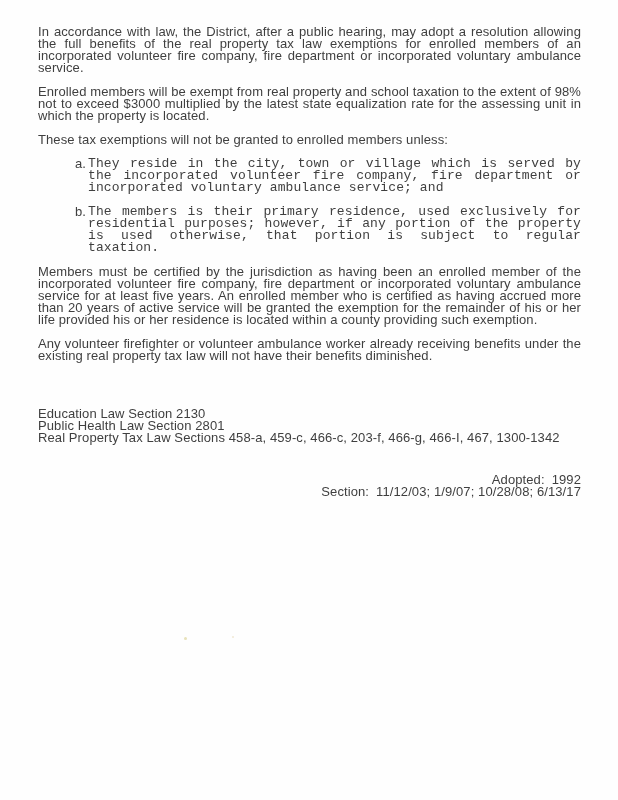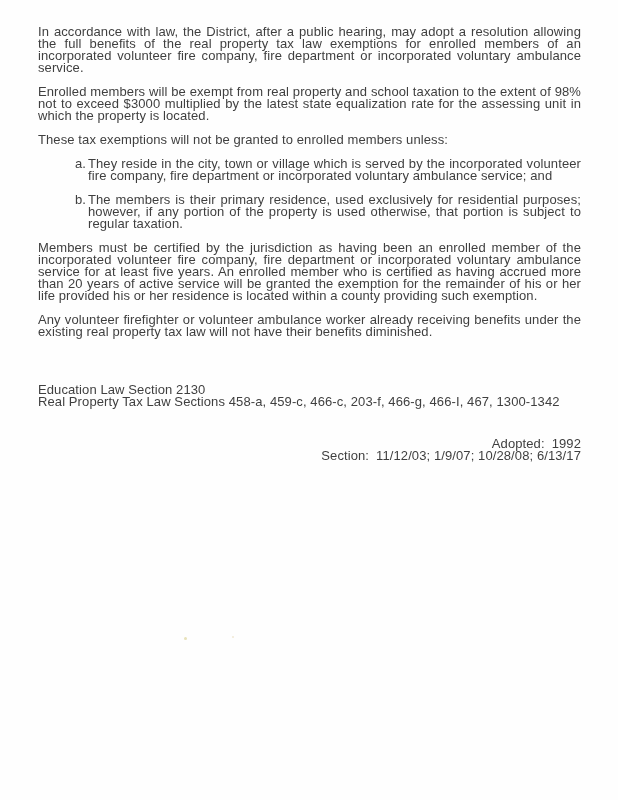--- a/index.html
+++ b/index.html
@@ -40,20 +40,21 @@
   .list-item:last-child {
     margin-bottom: 0;
   }
   .marker {
     flex: 0 0 13px;
     text-align: left;
   }
   .list-text {
     flex: 1;
     text-align: justify;
+    font-family: Liberation Mono, monospace;
   }
   .citations {
     margin-top: 46px;
     margin-bottom: 12px;
     text-align: left;
   }
   .history {
     margin-top: 30px;
     text-align: right;
   }
@@ -92,20 +93,21 @@
         <div class="list-text">The members is their primary residence, used exclusively for residential purposes; however, if any portion of the property is used otherwise, that portion is subject to regular taxation.</div>
       </div>
     </div>
 
     <p>Members must be certified by the jurisdiction as having been an enrolled member of the incorporated volunteer fire company, fire department or incorporated voluntary ambulance service for at least five years. An enrolled member who is certified as having accrued more than 20 years of active service will be granted the exemption for the remainder of his or her life provided his or her residence is located within a county providing such exemption.</p>
 
     <p>Any volunteer firefighter or volunteer ambulance worker already receiving benefits under the existing real property tax law will not have their benefits diminished.</p>
 
     <div class="citations">
       <div>Education Law Section 2130</div>
+      <div>Public Health Law Section 2801</div>
       <div>Real Property Tax Law Sections 458-a, 459-c, 466-c, 203-f, 466-g, 466-I, 467, 1300-1342</div>
     </div>
 
     <div class="history">
       <div class="history-line">
         <span>Adopted:</span><span class="hv">1992</span>
       </div>
       <div class="history-line">
         <span>Section:</span><span class="hv">11/12/03; 1/9/07; 10/28/08; 6/13/17</span>
       </div>

